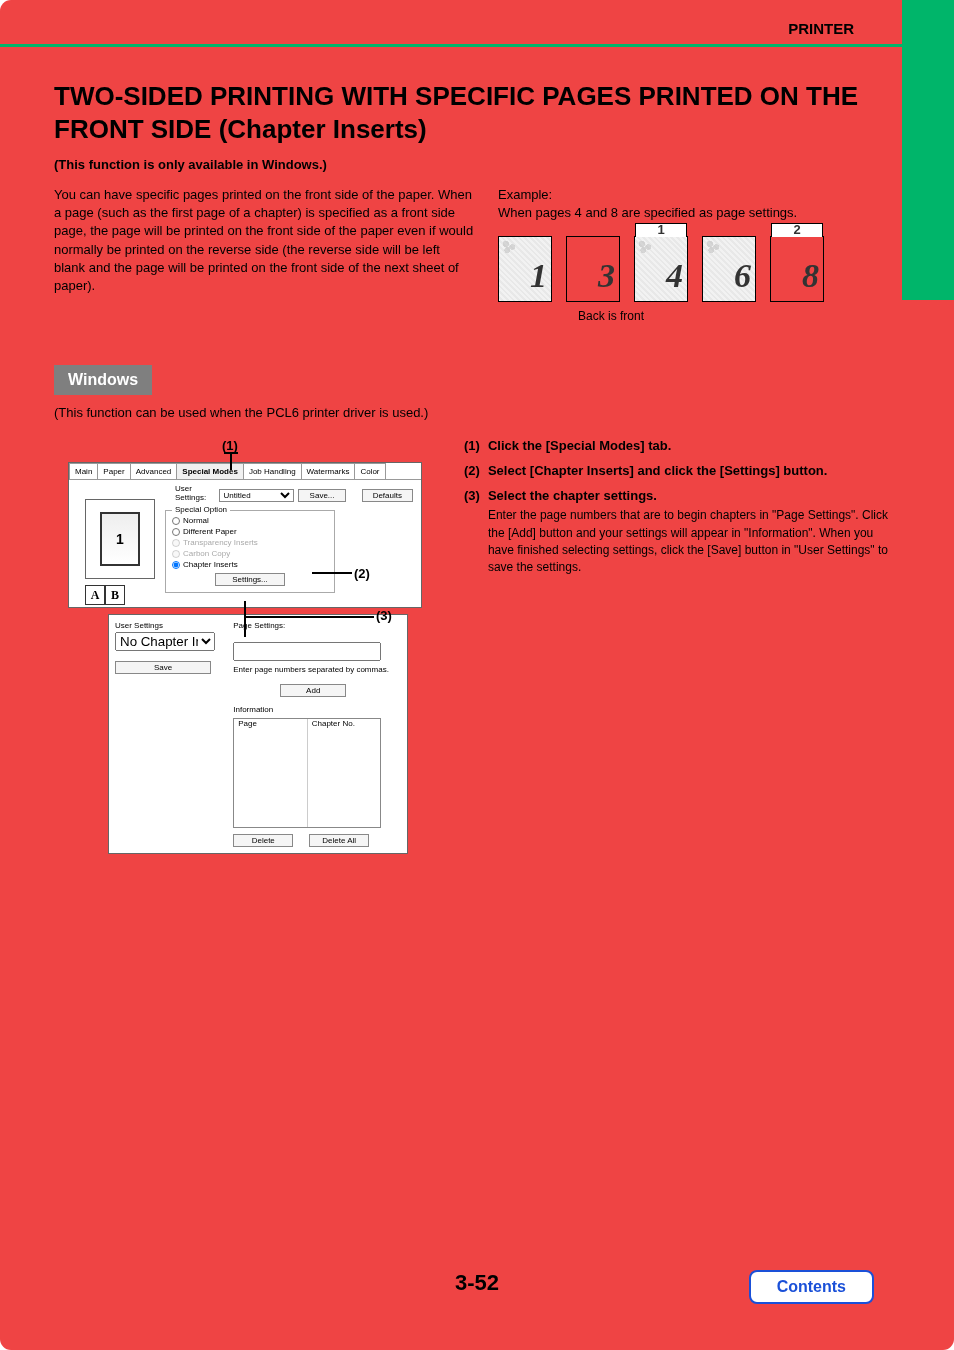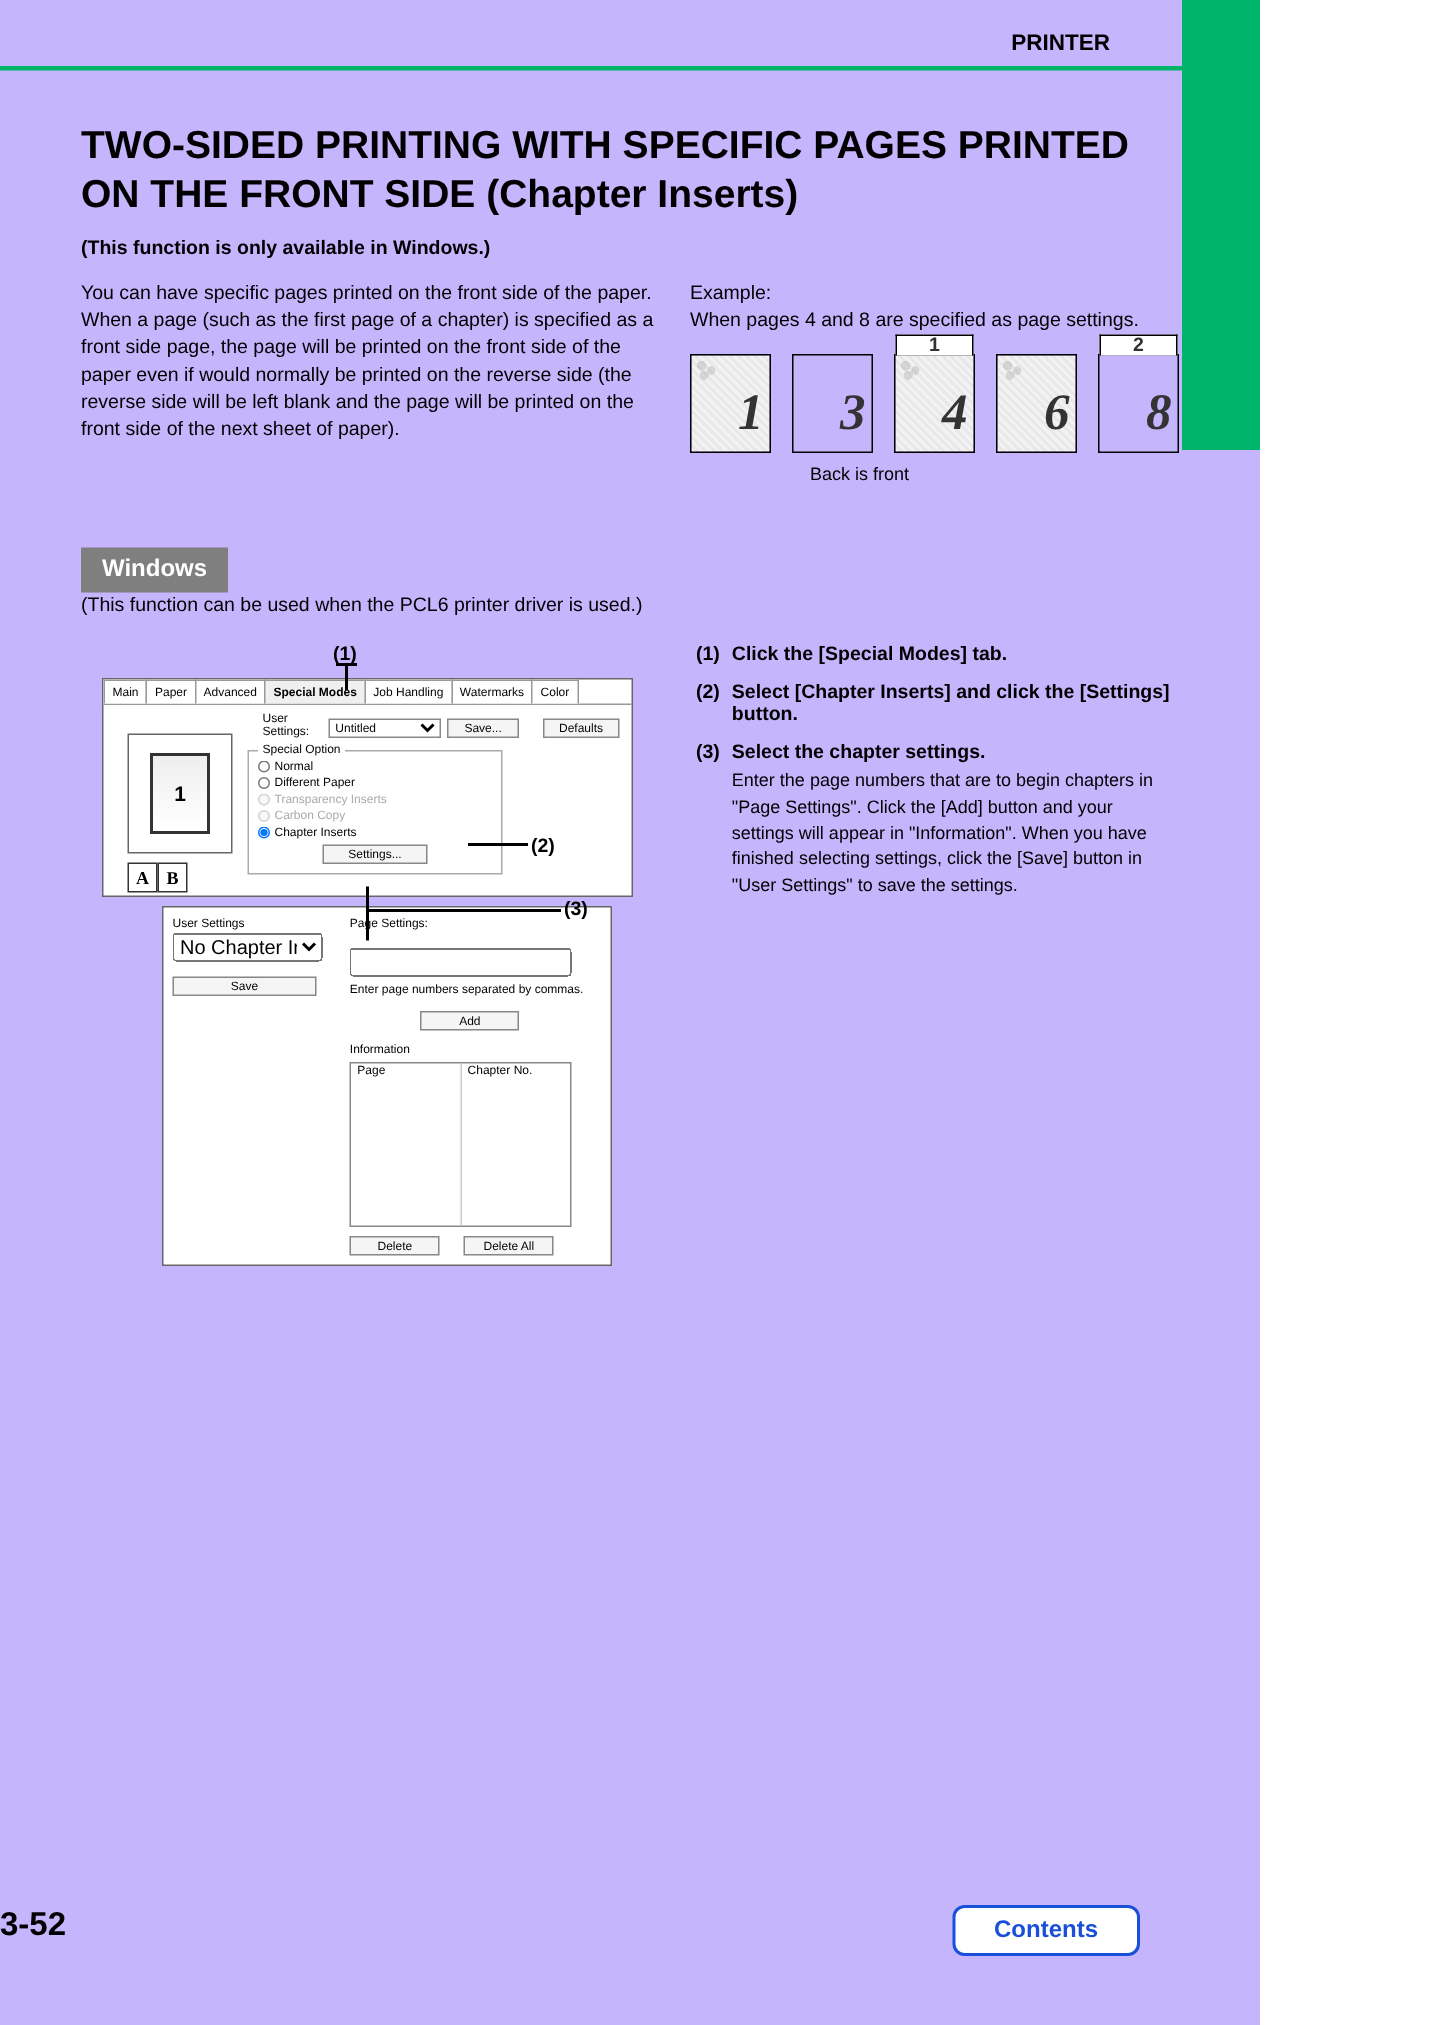--- a/index.html
+++ b/index.html
@@ -1,34 +1,34 @@
 <!DOCTYPE html>
 <html><head>
 <meta charset="utf-8">
 <style>
   * { box-sizing: border-box; margin: 0; padding: 0; }
   html, body { width: 954px; font-family: Arial, Helvetica, sans-serif; color: #000; }
-  .page { width: 840px; min-height: 1350px; position: relative; background: #c4b5fd; }
+  .page { width: 954px; min-height: 1350px; position: relative; background: #ef4444; border-radius: 11px; }
   .teal-strip { position: absolute; right: 0; top: 0; width: 52px; height: 300px; background: #00b56a; }
   .teal-rule { position: absolute; left: 0; right: 0; top: 44px; height: 3px; background: #00b56a; }
   .printer-head { position: absolute; top: 20px; right: 100px; font-weight: bold; font-size: 15px; }
   .content { padding: 80px 54px 0 54px; position: relative; }
   h1.title { font-size: 26px; font-weight: bold; line-height: 1.25; margin-bottom: 12px; }
   .note { font-weight: bold; font-size: 13px; margin-bottom: 14px; }
   .two-col { display: flex; gap: 24px; margin-bottom: 40px; }
   .col-left { width: 420px; font-size: 13px; line-height: 1.4; }
   .col-right { flex: 1; font-size: 13px; line-height: 1.4; }
   .example-row { display: flex; gap: 14px; margin-top: 14px; align-items: flex-end; }
   .sheet { width: 54px; height: 66px; border: 1px solid #000; position: relative; display: flex; align-items: flex-end; justify-content: flex-end; padding: 2px 4px; font-family: 'Times New Roman', serif; font-style: italic; font-size: 34px; font-weight: bold; color: #333; }
   .sheet.gray { background: repeating-linear-gradient(45deg,#f2f2f2,#f2f2f2 2px,#e8e8e8 2px,#e8e8e8 4px); }
   .dog { position: absolute; left: 2px; top: 2px; width: 16px; height: 16px; background: radial-gradient(circle at 30% 30%, #bbb 20%, transparent 21%), radial-gradient(circle at 70% 50%, #bbb 20%, transparent 21%), radial-gradient(circle at 40% 70%, #bbb 20%, transparent 21%); opacity: .5; }
   .tab { position: absolute; top: -14px; left: 0; right: 0; text-align: center; font-size: 13px; font-weight: bold; border: 1px solid #000; border-bottom: none; background: #fff; height: 14px; line-height: 12px; font-family: Arial; font-style: normal; }
   .back-blank { font-size: 12px; margin-top: 6px; text-align: left; padding-left: 80px; }
 
-  .win-badge { display: inline-block; background: #7f7f7f; color: #fff; padding: 6px 14px; font-size: 16px; font-weight: bold; margin-bottom: 0; }
+  .win-badge { display: inline-block; background: #7f7f7f; color: #fff; padding: 6px 14px; font-size: 16px; font-weight: bold; margin-bottom: 10px; }
   .win-note { font-size: 13px; margin-bottom: 18px; }
 
   .lower { display: flex; gap: 30px; align-items: flex-start; }
   .figure-col { width: 380px; position: relative; }
   .fig-label { position: absolute; font-weight: bold; font-size: 13px; z-index: 5; }
   .lead-line { position: absolute; background: #000; z-index: 4; }
   .dialog { width: 354px; margin-left: 14px; border: 1px solid #666; background: #fff; font-size: 8px; position: relative; padding-bottom: 10px; }
   .tabs-row { display: flex; border-bottom: 1px solid #999; font-size: 8px; }
   .tabs-row span { padding: 3px 5px; border: 1px solid #999; border-bottom: none; background: #fff; margin-right: -1px; }
   .tabs-row span.active { background: #f0f0f0; font-weight: bold; }
@@ -51,21 +51,21 @@
   .info-box { border: 1px solid #888; height: 110px; width: 148px; margin-top: 4px; display: flex; }
   .info-box .hdr { font-size: 8px; padding: 0 4px; border-right: 1px solid #ccc; flex: 1; }
   .info-box .hdr:last-child { border-right: none; }
 
   .instr-col { flex: 1; font-size: 13px; }
   .instr-col .step { display: flex; gap: 8px; margin-bottom: 10px; }
   .instr-col .step .num { font-weight: bold; white-space: nowrap; }
   .instr-col .step .head { font-weight: bold; }
   .instr-col .step .body { font-size: 12px; line-height: 1.45; margin-top: 4px; }
 
-  .footer { position: absolute; bottom: 54px; left: 0; right: 0; font-size: 22px; font-weight: bold; }
+  .footer { position: absolute; bottom: 54px; left: 0; right: 0; text-align: center; font-size: 22px; font-weight: bold; }
   .contents-btn { position: absolute; bottom: 46px; right: 80px; border: 2px solid #1a50d8; border-radius: 8px; padding: 6px 26px; color: #1a50d8; font-weight: bold; font-size: 16px; background: #fff; margin-top: 12px; }
 </style>
 </head>
 <body>
 <div class="page">
   <div class="teal-strip"></div>
   <div class="teal-rule"></div>
   <div class="printer-head">PRINTER</div>
 
   <div class="content">

